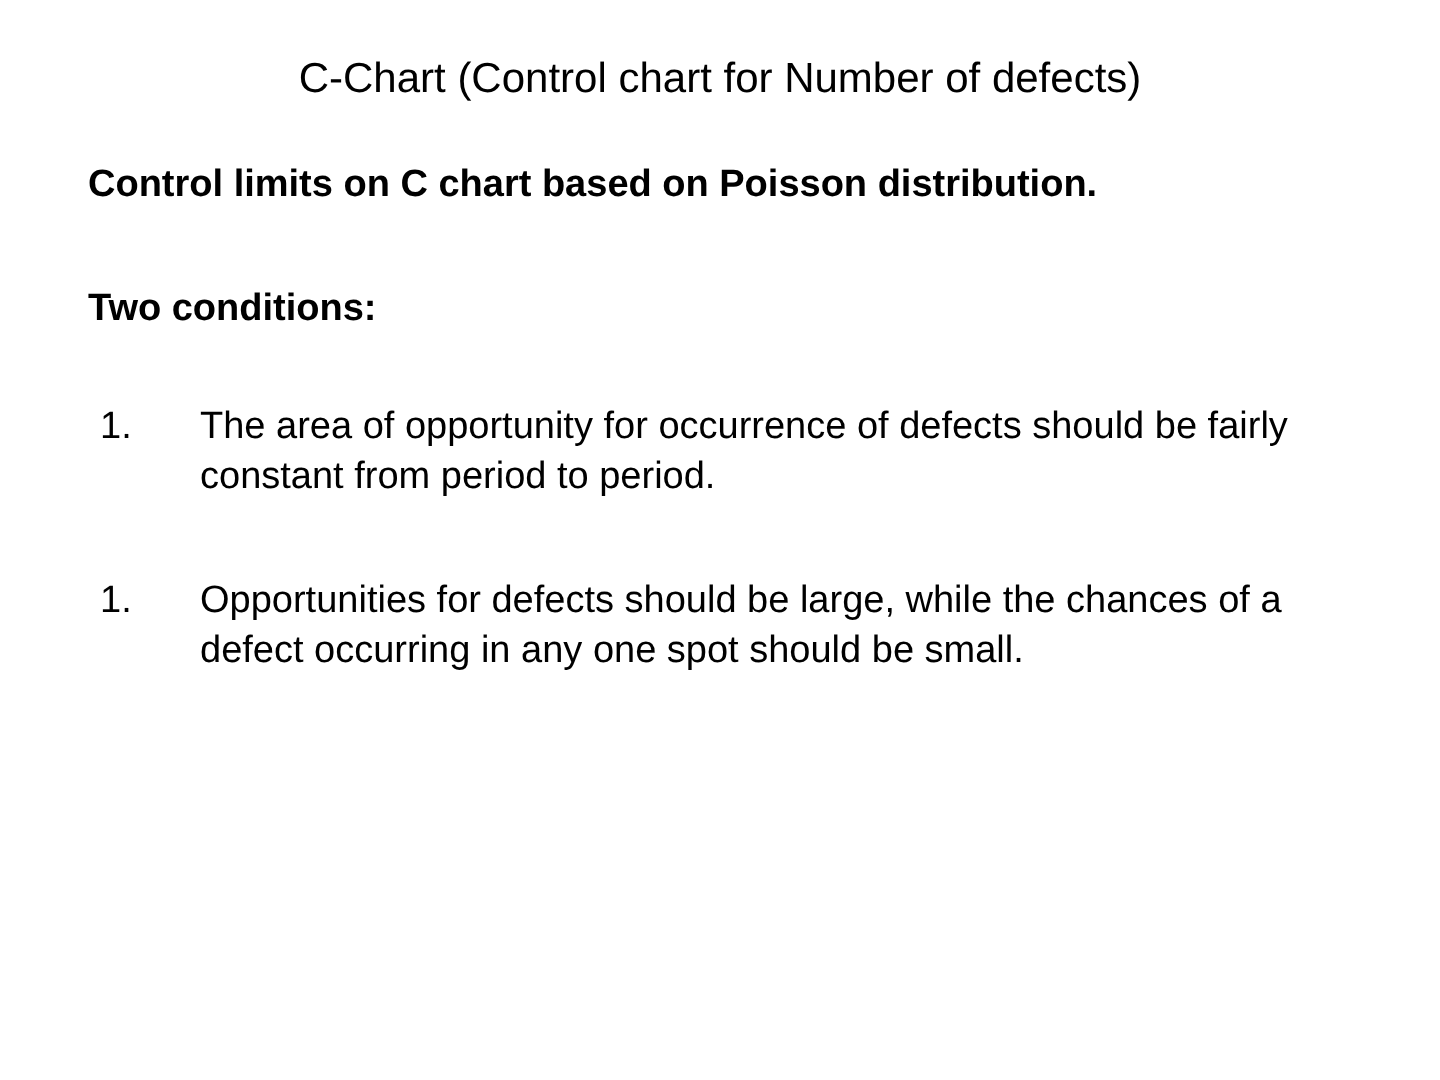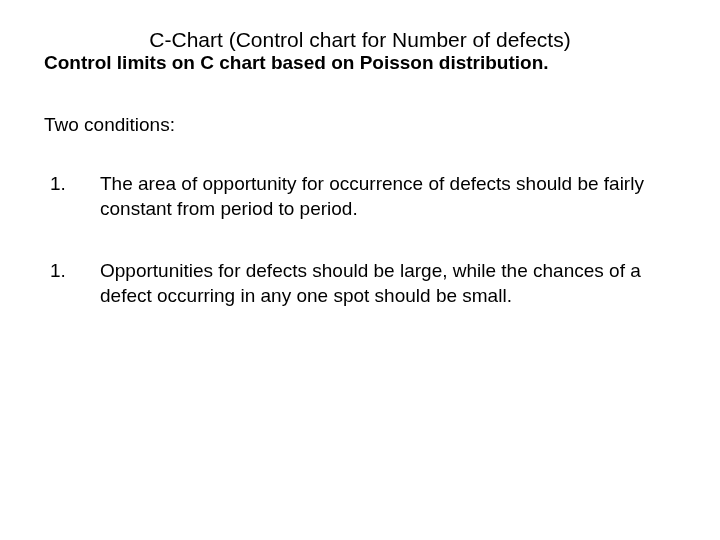--- a/index.html
+++ b/index.html
@@ -12,31 +12,32 @@
       height: 540px;
       background: #ffffff;
       font-family: Verdana, Geneva, sans-serif;
       color: #000000;
       padding: 28px 44px 44px 44px;
       position: relative;
     }
     .title {
       font-size: 21px;
       text-align: center;
+      margin-bottom: 30px;
       font-weight: normal;
     }
     .intro {
       font-size: 19px;
       margin-bottom: 40px;
       font-weight: bold;
     }
     .subhead {
       font-size: 19px;
       margin-bottom: 36px;
-      font-weight: normal;
+      font-weight: bold;
     }
     .list {
       list-style: none;
       counter-reset: none;
     }
     .list-item {
       display: flex;
       align-items: flex-start;
       font-size: 19px;
       line-height: 1.3;

